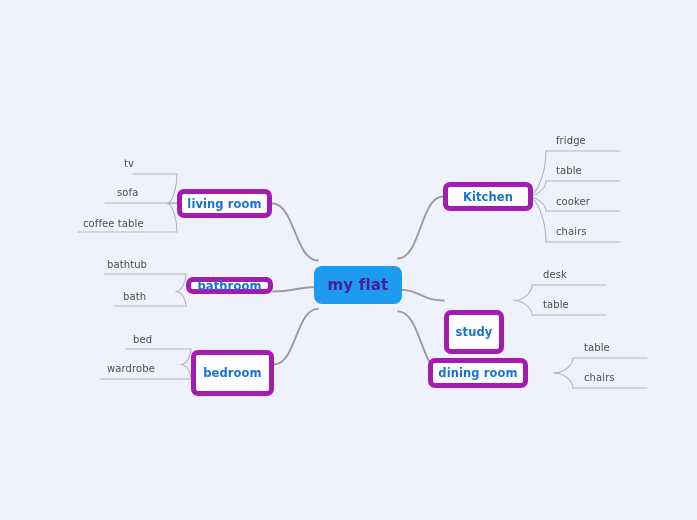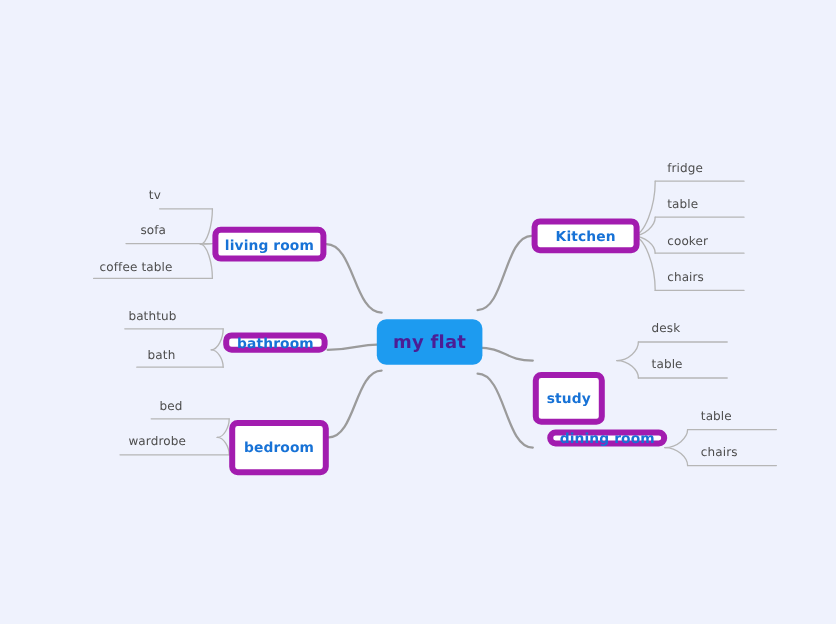--- a/index.html
+++ b/index.html
@@ -133,20 +133,20 @@
       </div>
       <div class="leaf-label leaf-right" style="left: 556px; top: 135px;">fridge</div>
       <div class="leaf-label leaf-right" style="left: 556px; top: 165px;">table</div>
       <div class="leaf-label leaf-right" style="left: 556px; top: 196px;">cooker</div>
       <div class="leaf-label leaf-right" style="left: 556px; top: 226px;">chairs</div>
       <div class="node node-branch" style="left: 444px; top: 286px; width: 60px; height: 44px; margin-top: 24px;">
         <span>study</span>
       </div>
       <div class="leaf-label leaf-right" style="left: 543px; top: 269px;">desk</div>
       <div class="leaf-label leaf-right" style="left: 543px; top: 299px;">table</div>
-      <div class="node node-branch" style="left: 456px; top: 358px; width: 100px; height: 14px;">
+      <div class="node node-branch" style="left: 428px; top: 358px; width: 100px; height: 30px;">
         <span>dining room</span>
       </div>
       <div class="leaf-label leaf-right" style="left: 584px; top: 342px;">table</div>
       <div class="leaf-label leaf-right" style="left: 584px; top: 372px;">chairs</div>
     </div>
 
 </div>
 
 </body></html>

